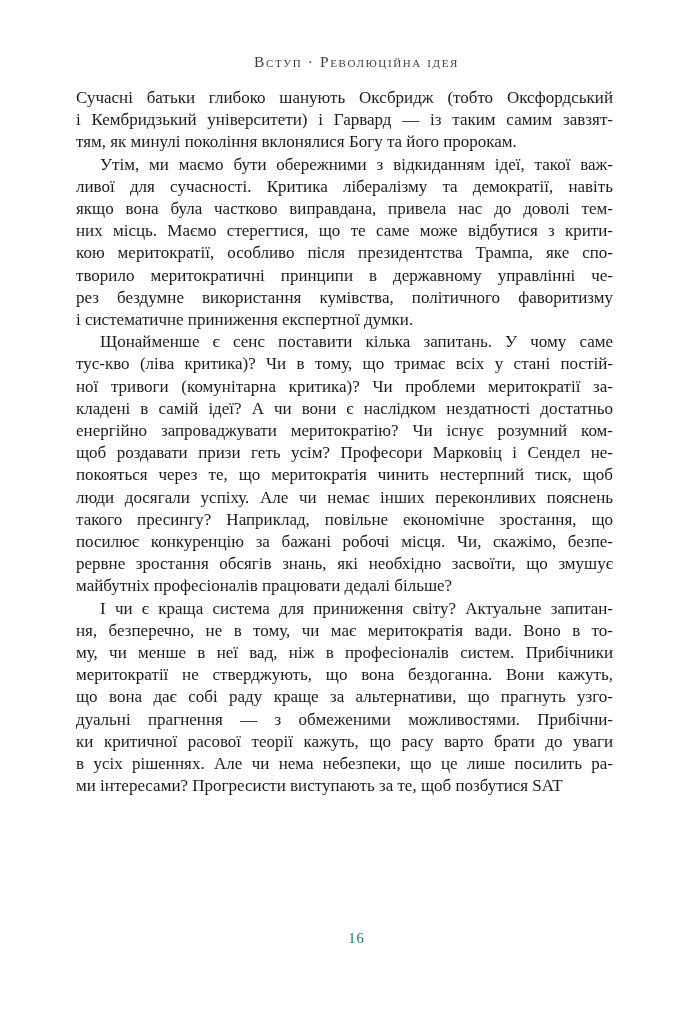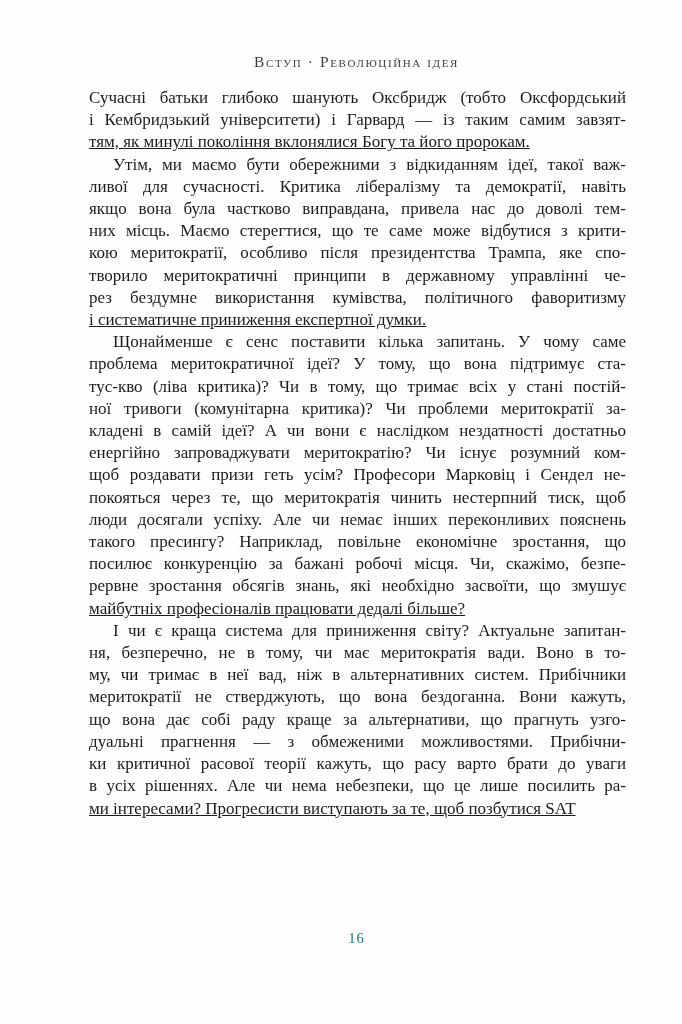--- a/index.html
+++ b/index.html
@@ -23,34 +23,33 @@
     left: 0;
     right: 0;
     text-align: center;
     font-variant: small-caps;
     letter-spacing: 1.6px;
     font-size: 15.5px;
     color: #3e3e3e;
   }
   .text-block {
     position: absolute;
-    left: 89px;
+    left: 76px;
     top: 87px;
     width: 537px;
   }
   .line {
     font-size: 17px;
     line-height: 22.2px;
     text-align: justify;
     text-align-last: justify;
     color: #1b1b1b;
   }
   .line.para-end {
     text-align-last: left;
-    text-decoration: underline;
   }
   .line.indent {
     text-indent: 24px;
     font-family: Liberation Serif, serif;
   }
   .page-number {
     position: absolute;
     top: 930px;
     left: 0;
     right: 0;
@@ -77,37 +76,36 @@
         <div class="line">ливої для сучасності. Критика лібералізму та демократії, навіть</div>
         <div class="line">якщо вона була частково виправдана, привела нас до доволі тем-</div>
         <div class="line">них місць. Маємо стерегтися, що те саме може відбутися з крити-</div>
         <div class="line">кою меритократії, особливо після президентства Трампа, яке спо-</div>
         <div class="line">творило меритократичні принципи в державному управлінні че-</div>
         <div class="line">рез бездумне використання кумівства, політичного фаворитизму</div>
         <div class="line para-end">і систематичне приниження експертної думки.</div>
       </div>
       <div class="paragraph">
         <div class="line indent">Щонайменше є сенс поставити кілька запитань. У чому саме</div>
-        <div class="line">проблема меритократичної ідеї? У тому, що вона підтримує ста-</div>
         <div class="line">тус-кво (ліва критика)? Чи в тому, що тримає всіх у стані постій-</div>
         <div class="line">ної тривоги (комунітарна критика)? Чи проблеми меритократії за-</div>
         <div class="line">кладені в самій ідеї? А чи вони є наслідком нездатності достатньо</div>
         <div class="line">енергійно запроваджувати меритократію? Чи існує розумний ком-</div>
         <div class="line">щоб роздавати призи геть усім? Професори Марковіц і Сендел не-</div>
         <div class="line">покояться через те, що меритократія чинить нестерпний тиск, щоб</div>
         <div class="line">люди досягали успіху. Але чи немає інших переконливих пояснень</div>
         <div class="line">такого пресингу? Наприклад, повільне економічне зростання, що</div>
         <div class="line">посилює конкуренцію за бажані робочі місця. Чи, скажімо, безпе-</div>
         <div class="line">рервне зростання обсягів знань, які необхідно засвоїти, що змушує</div>
         <div class="line para-end">майбутніх професіоналів працювати дедалі більше?</div>
       </div>
       <div class="paragraph">
         <div class="line indent">І чи є краща система для приниження світу? Актуальне запитан-</div>
         <div class="line">ня, безперечно, не в тому, чи має меритократія вади. Воно в то-</div>
-        <div class="line">му, чи тримає в неї вад, ніж в альтернативних систем. Прибічники</div>
+        <div class="line">му, чи менше в неї вад, ніж в професіоналів систем. Прибічники</div>
         <div class="line">меритократії не стверджують, що вона бездоганна. Вони кажуть,</div>
         <div class="line">що вона дає собі раду краще за альтернативи, що прагнуть узго-</div>
         <div class="line">дуальні прагнення — з обмеженими можливостями. Прибічни-</div>
         <div class="line">ки критичної расової теорії кажуть, що расу варто брати до уваги</div>
         <div class="line">в усіх рішеннях. Але чи нема небезпеки, що це лише посилить ра-</div>
         <div class="line para-end">ми інтересами? Прогресисти виступають за те, щоб позбутися SAT</div>
       </div>
     </div>
 
   <div class="page-number">16</div>

